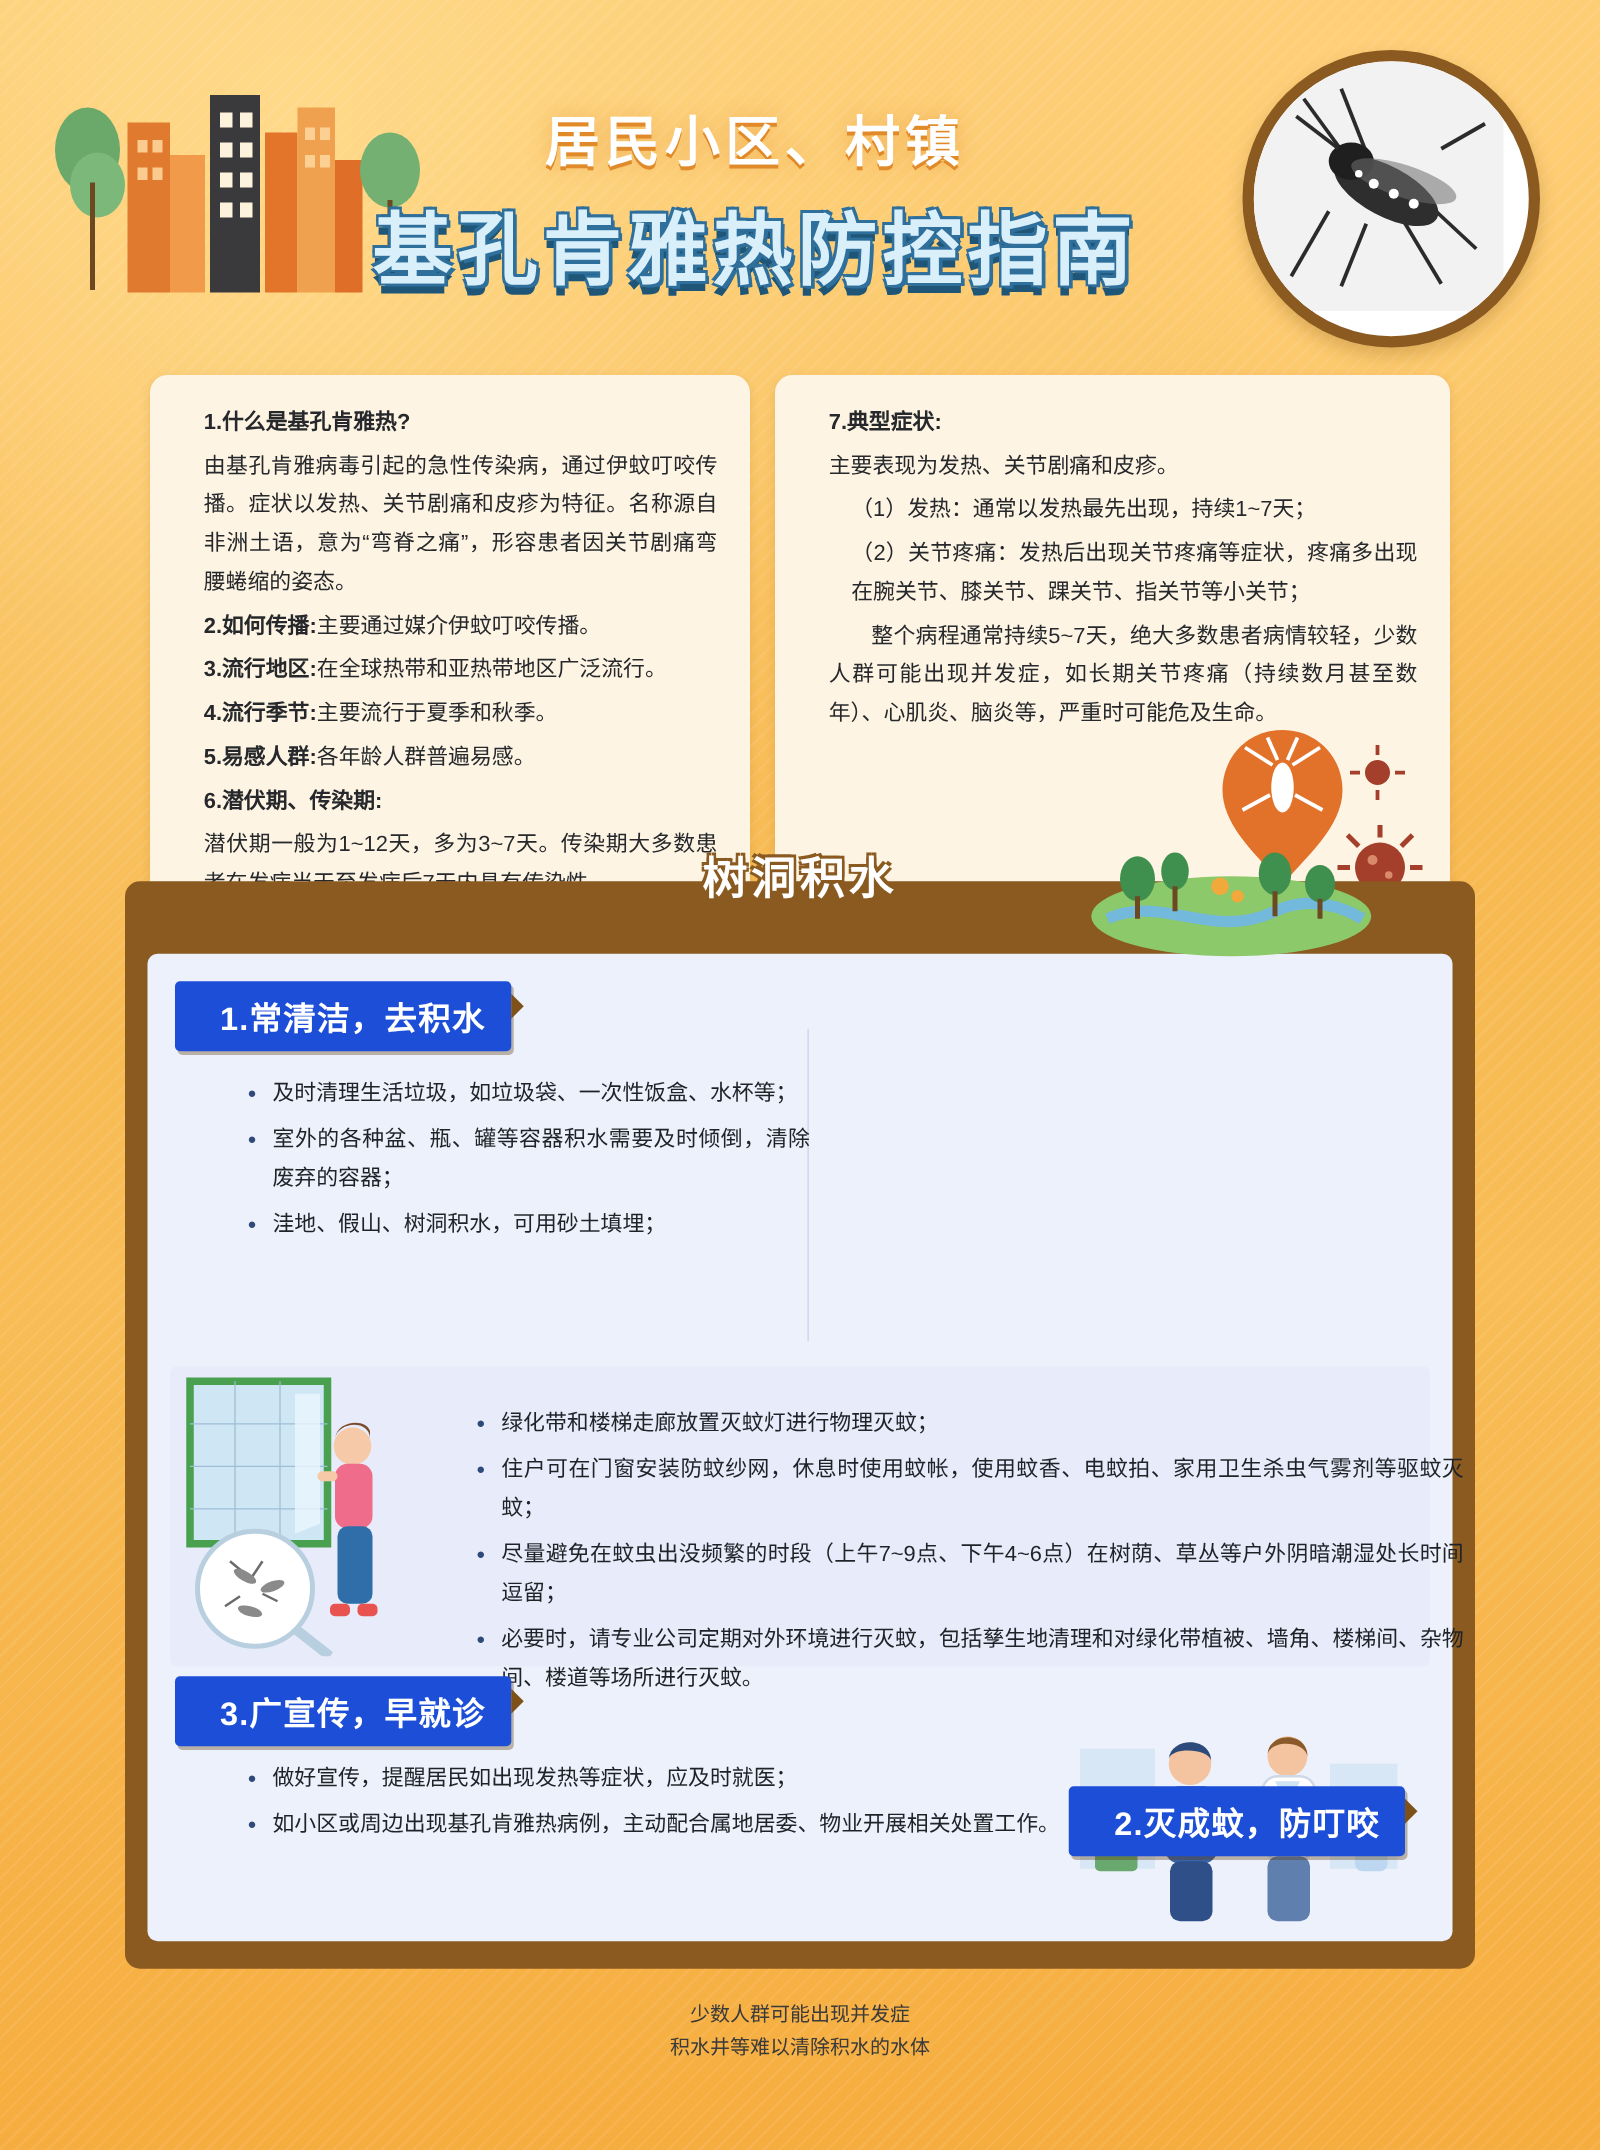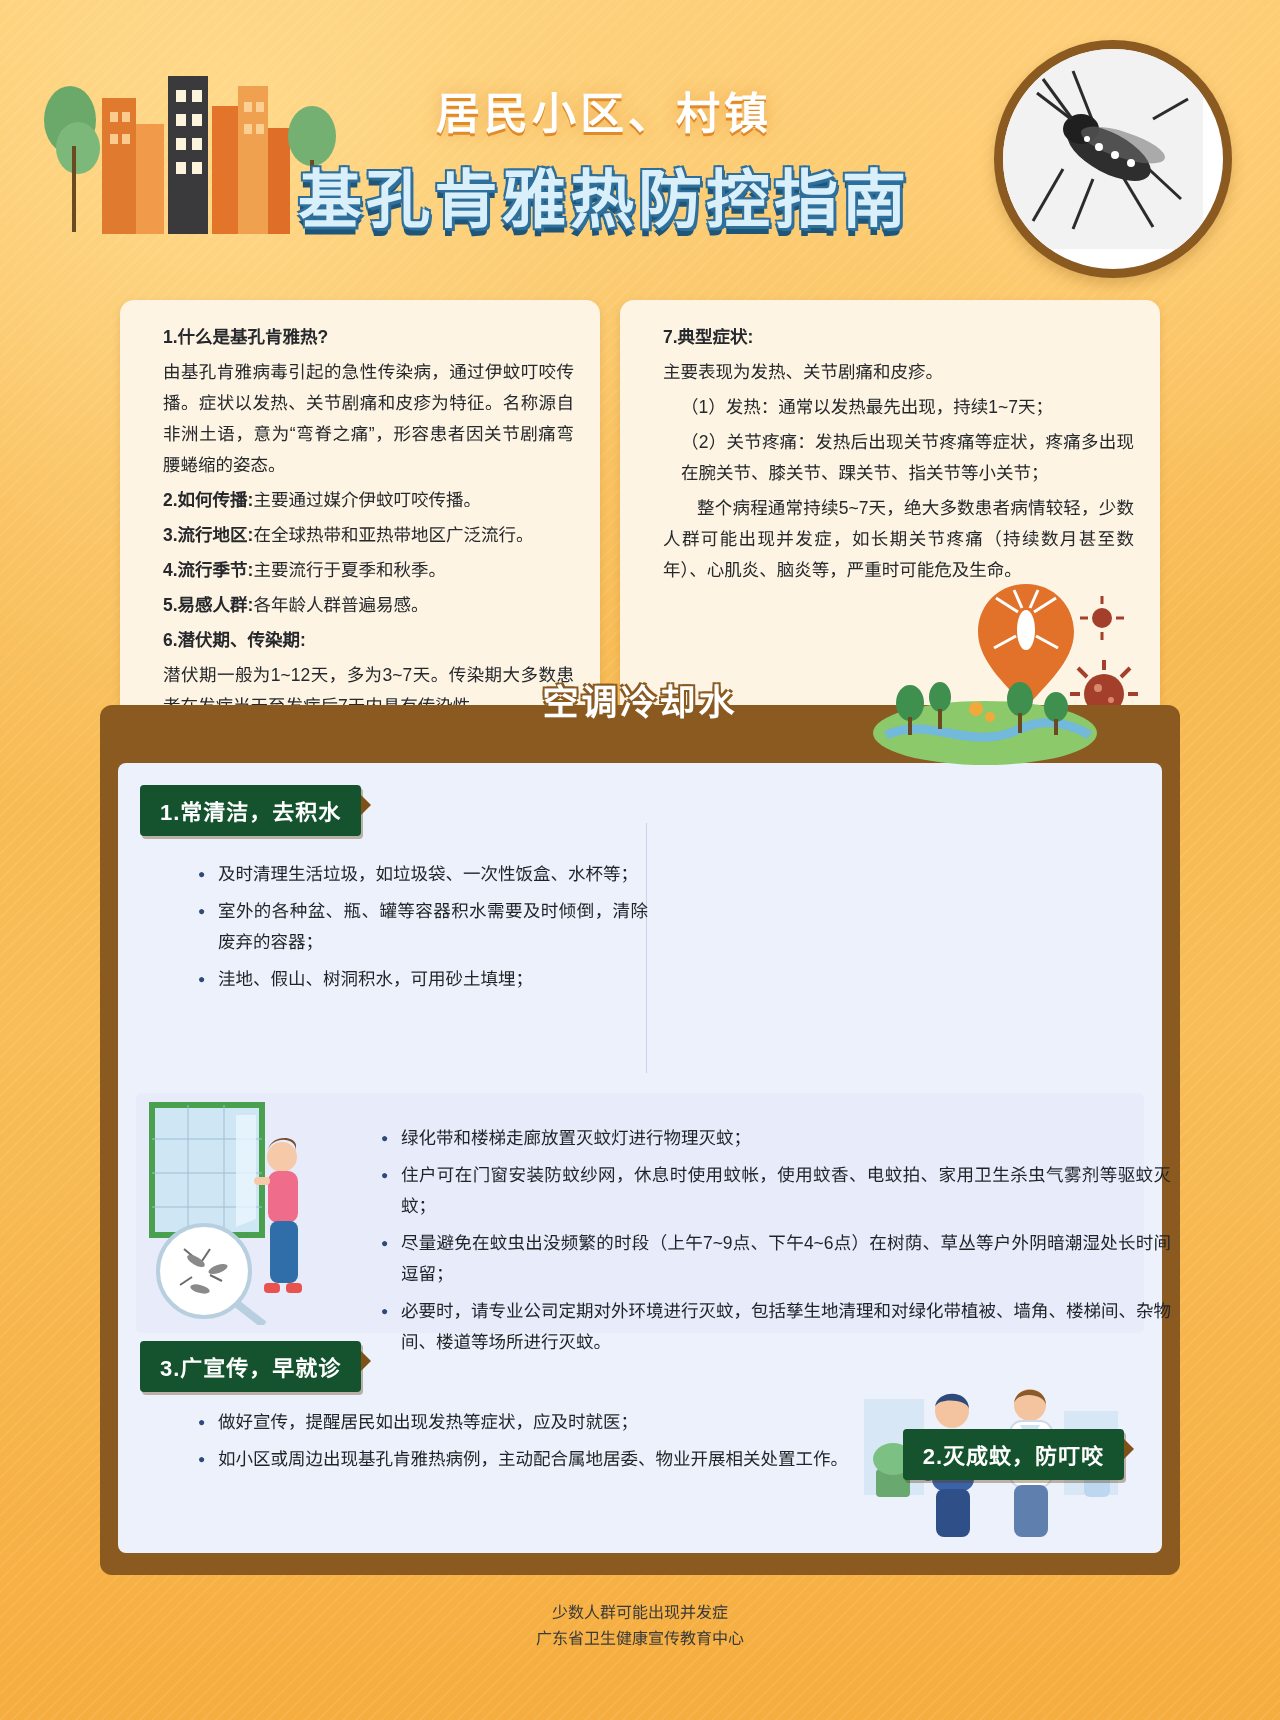--- a/index.html
+++ b/index.html
@@ -167,26 +167,26 @@
     position: absolute;
     right: 80px;
     top: -48px;
     width: 230px;
     height: 110px;
     z-index: 5;
   }
 
   .sec-tag {
     position: absolute;
-    background: #14532d;
+    background: #1d4ed8;
     color: #fff;
-    font-size: 22px;
+    font-size: 26px;
     font-weight: bold;
     letter-spacing: 1px;
-    padding: 9px 20px 10px 20px;
+    padding: 9px 20px 10px 36px;
     border-radius: 4px;
     box-shadow: 2px 3px 0 rgba(90,55,12,.35);
     z-index: 7;
   }
   .sec-tag::after {
     content: "";
     position: absolute;
     right: -10px;
     top: 10px;
     border-top: 10px solid transparent;
@@ -427,21 +427,21 @@
           <circle cx="130" cy="110" r="4" fill="#d98a6a"></circle>
           <circle cx="143" cy="122" r="3" fill="#d98a6a"></circle>
         </g>
       </svg>
     </div>
   </div>
 
   <div class="measures">
 
     <div class="measures-title">
-      <span>空调冷却水</span>
+      <span>树洞积水</span>
     </div>
 
     <svg class="scene-island" viewBox="0 0 230 110">
       <ellipse cx="115" cy="76" rx="112" ry="32" fill="#8cc96a"></ellipse>
       <path d="M16 78 C60 58 100 96 150 72 C180 58 206 70 220 78" stroke="#6fb7e8" stroke-width="9" fill="none" opacity="0.9"></path>
       <g fill="#3f8f4e">
         <ellipse cx="40" cy="46" rx="14" ry="18"></ellipse>
           <ellipse cx="70" cy="40" rx="11" ry="15"></ellipse>
         <ellipse cx="150" cy="42" rx="13" ry="17"></ellipse>
           <ellipse cx="186" cy="50" rx="12" ry="15"></ellipse>
@@ -555,15 +555,15 @@
             <ellipse cx="59" cy="100" rx="20" ry="16" fill="#7cc083"></ellipse>
           </g>
         </svg>
       </div>
 
     </div>
   </div>
 
   <div class="footer">
     <div>少数人群可能出现并发症</div>
-    <div>广东省卫生健康宣传教育中心</div>
+    <div>积水井等难以清除积水的水体</div>
   </div>
 </div>
 
 </body></html>

